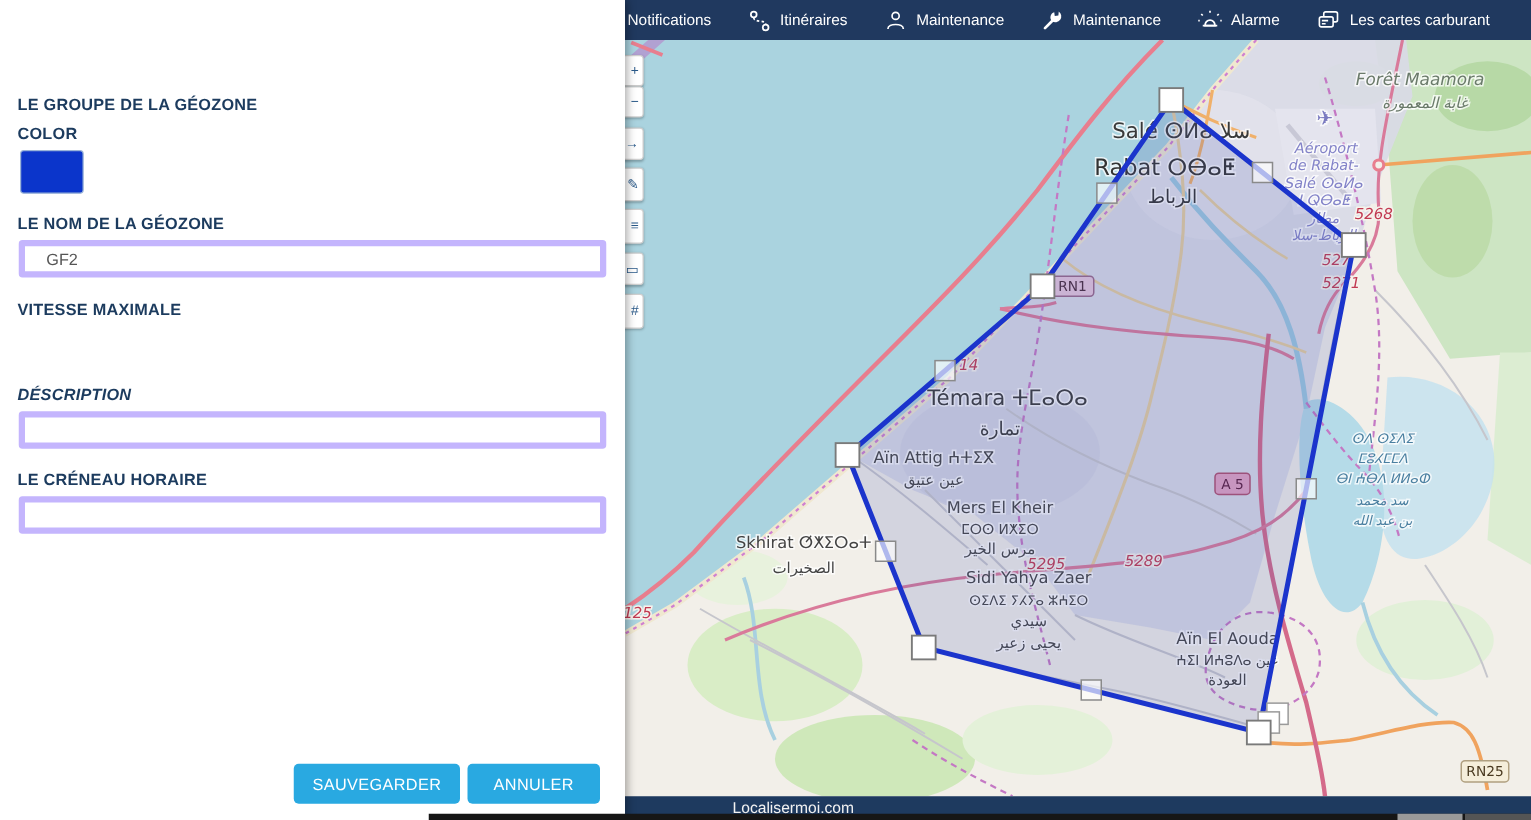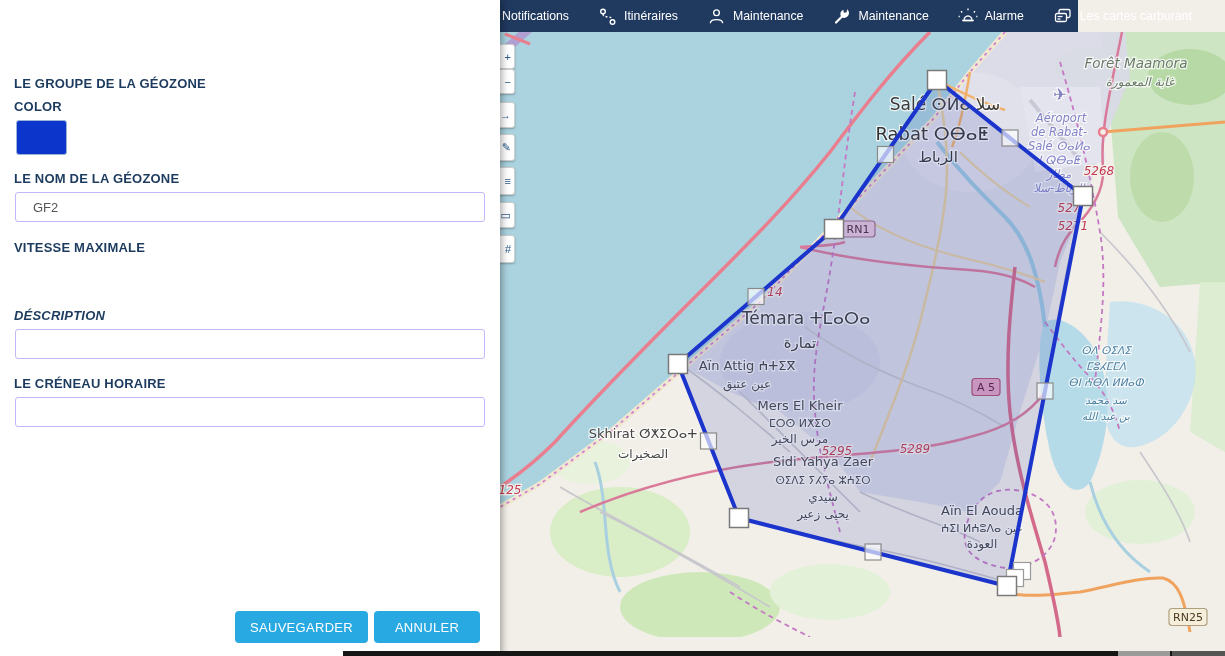--- a/index.html
+++ b/index.html
@@ -1,20 +1,20 @@
 <!DOCTYPE html>
 <html><head>
 <meta charset="utf-8">
 <style>
   html,body{margin:0;padding:0;background:#e9e9e9;}
   .stage{position:relative;width:1225px;height:656px;overflow:hidden;
          font-family:"Liberation Sans",sans-serif;background:#f2efe9;}
 
   
-  .topnav{position:absolute;left:0;top:0;width:1078px;height:32px;background:#20395f;
+  .topnav{position:absolute;left:0;top:0;width:1225px;height:32px;background:#20395f;
           display:flex;align-items:center;padding-left:502px;box-sizing:border-box;z-index:1;}
   .nav-item{display:flex;align-items:center;gap:7px;margin-right:29px;color:#fff;
             font-size:12.3px;white-space:nowrap;cursor:pointer;}
   .nav-item svg{display:block;}
 
   
   .map-wrap{position:absolute;left:500px;top:32px;width:725px;height:624px;overflow:hidden;z-index:1;}
   .map-wrap svg{display:block;}
   .attribution{position:absolute;left:0;top:605px;width:725px;height:19px;background:#1e3a5f;
                color:#f2f2f2;font-size:12.5px;line-height:19px;padding-left:86px;box-sizing:border-box;}
@@ -32,21 +32,21 @@
   
   .modal{position:absolute;left:0;top:0;width:500px;height:656px;background:#fff;z-index:5;
          box-shadow:2px 0 7px rgba(0,0,0,.35);}
   .modal-header{position:absolute;left:0;top:0;width:100%;height:32px;background:#2e6da4;
                 display:flex;align-items:center;justify-content:space-between;box-sizing:border-box;
                 padding:0 13px;}
   .modal-title{color:#fff;font-size:13.5px;font-weight:bold;letter-spacing:.4px;}
   .close-btn{cursor:pointer;display:flex;align-items:center;}
   .fld-label{position:absolute;left:14px;color:#1c3b5e;font-size:13px;font-weight:bold;letter-spacing:.2px;}
   .fld-input{position:absolute;left:15px;width:470px;height:30px;box-sizing:border-box;
-             border:1px solid #c4b5fd;border-radius:3px;font-size:13px;color:#555;
+             border:5px solid #c4b5fd;border-radius:3px;font-size:13px;color:#555;
              padding:0 10px 0 17px;font-family:"Liberation Sans",sans-serif;background:#fff;}
   .color-swatch{position:absolute;left:16px;top:120px;width:49px;height:33px;border-radius:3px;
                 border:1px solid #9ab4d8;cursor:pointer;}
   .btn{position:absolute;top:611px;height:32px;background:#29a9e1;border:none;border-radius:4px;
        color:#fff;font-size:13px;font-weight:normal;letter-spacing:.3px;cursor:pointer;
        font-family:"Liberation Sans",sans-serif;}
   .btn-save{left:235px;width:133px;}
   .btn-cancel{left:374px;width:106px;}
 
   
@@ -268,20 +268,23 @@
           <rect x="506.5" y="537.5" width="17" height="17" fill="#fff" stroke="#9a9a9a" stroke-width="1.2"></rect>
           <rect x="427.5" y="38.5" width="19" height="19" fill="#fff" stroke="#7a7a7a" stroke-width="1.5"></rect>
           <rect x="573.5" y="154.5" width="19" height="19" fill="#fff" stroke="#7a7a7a" stroke-width="1.5"></rect>
           <rect x="497.5" y="544.5" width="19" height="19" fill="#fff" stroke="#7a7a7a" stroke-width="1.5"></rect>
           <rect x="229.5" y="476.5" width="19" height="19" fill="#fff" stroke="#7a7a7a" stroke-width="1.5"></rect>
           <rect x="168.5" y="322.5" width="19" height="19" fill="#fff" stroke="#7a7a7a" stroke-width="1.5"></rect>
           <rect x="324.5" y="187.5" width="19" height="19" fill="#fff" stroke="#7a7a7a" stroke-width="1.5"></rect>
         </g>
     </svg>
 
+    <div class="attribution">
+      <span>Localisermoi.com</span>
+    </div>
     <div id="map-controls">
         <div class="map-ctl" style="top: 12px; height: 25px;">+</div>
         <div class="map-ctl" style="top: 37px; height: 25px;">−</div>
         <div class="map-ctl" style="top: 70px; height: 26px;">→</div>
         <div class="map-ctl" style="top: 102px; height: 27px;">✎</div>
         <div class="map-ctl" style="top: 135px; height: 28px;">≡</div>
         <div class="map-ctl" style="top: 170px; height: 26px;">▭</div>
         <div class="map-ctl" style="top: 203px; height: 28px;">#</div>
       </div>
   </div>

